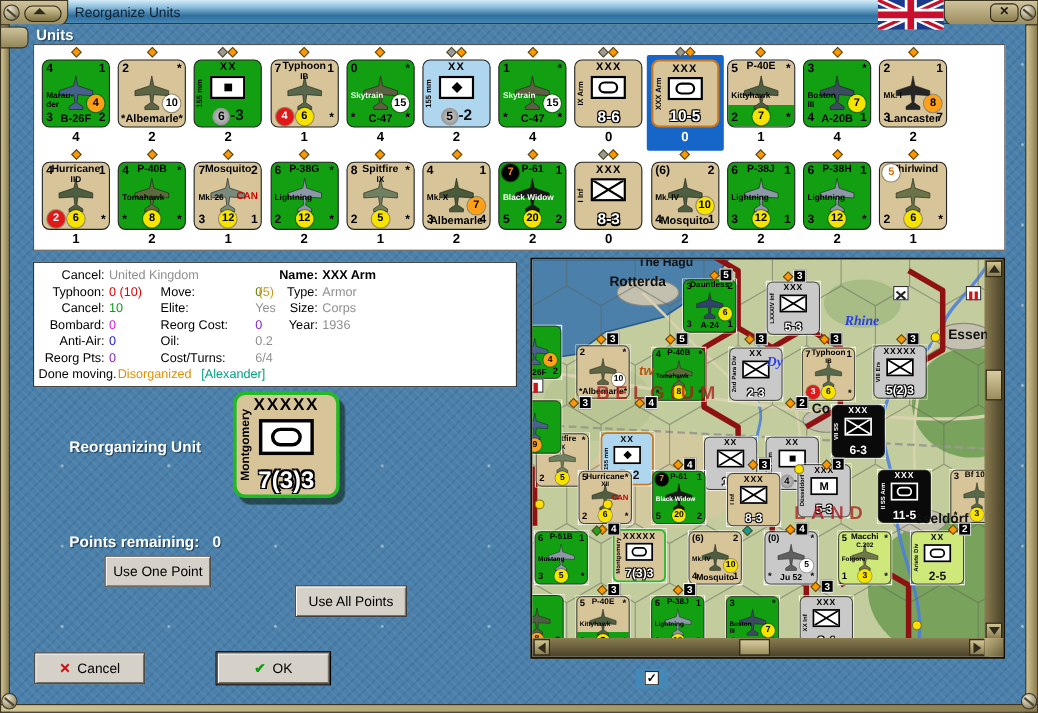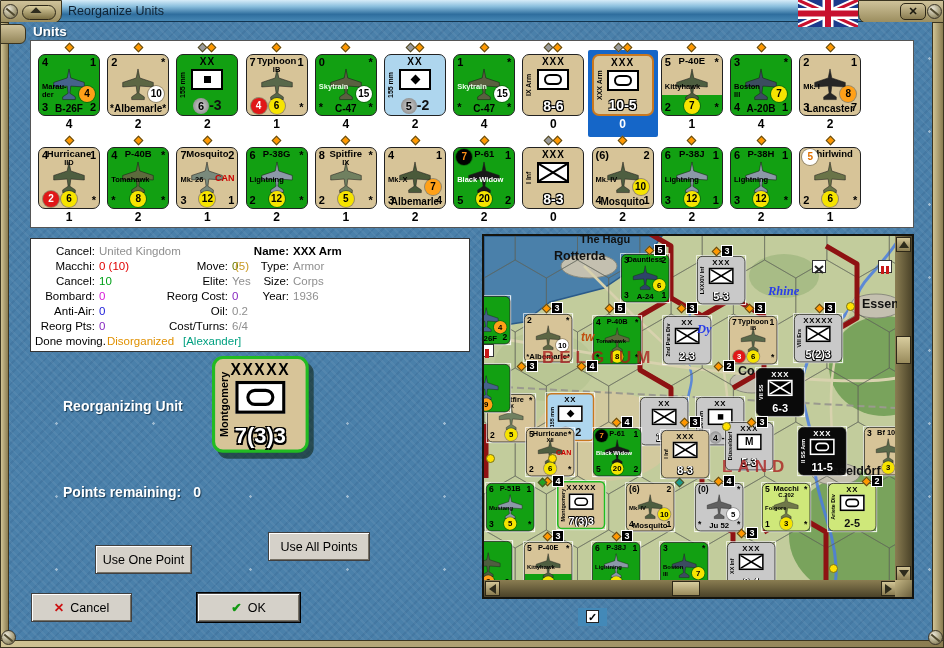--- a/index.html
+++ b/index.html
@@ -74,21 +74,21 @@
   .udots{position:absolute;display:flex;gap:2px;justify-content:center;width:66px}
   .ucount{position:absolute;width:66px;text-align:center;font:bold 12px/14px "Liberation Sans",sans-serif;color:#000}
   .selcell{position:absolute;background:var(--selblue);border-radius:2px}
   .sel-count{color:#fff}
   
   .dpanel{position:absolute;left:30px;top:238px;width:440px;height:114px;background:#fff;border:1px solid #333;
     font-size:11.5px;line-height:13px;color:#000}
   .dpanel span{position:absolute;white-space:nowrap}
   .r1{top:6px}.r2{top:21px}.r3{top:36px}.r4{top:51px}.r5{top:66px}.r6{top:81px}.r7{top:96px}
   .c1l{left:2px;width:62px;text-align:right}.c1v{left:68px}
-  .c2l{left:115px;width:82px;text-align:right}.c2v{left:201px}
+  .c2l{left:115px;width:82px;}.c2v{left:201px}
   .c3l{left:198px;width:60px;text-align:right}.c3v{left:262px}
   .bold{font-weight:bold}.grayv{color:#8f8f8f}.redv{color:#e00000}.greenv{color:#00a018}
   .magv{color:#d818d8}.purv{color:#8828c0}.bluv{color:#1818d8}
   .olv{color:#6b7d00}.khk{color:#c89820;margin-left:3px}
   .disv{color:#e09000}.hqv{color:#00a080}
   
   .reorg-label{position:absolute;left:63px;top:398px;font:bold 14px "Liberation Sans",sans-serif;color:#fff;text-shadow:1px 1px 1px #1c3c55}
   .reorg-host{position:absolute;left:212px;top:356px;width:100px;height:100px;filter:drop-shadow(5px 6px 0 rgba(10,30,10,.55))}
   .reorg-host .counter{transform:scale(1.56);transform-origin:0 0}
   .points{position:absolute;left:63px;top:484px;font:bold 14px "Liberation Sans",sans-serif;color:#fff;text-shadow:1px 1px 1px #1c3c55}
@@ -522,21 +522,21 @@
         <span class="cn br">*</span>
       </div>
       <div class="ucount" style="left: 766.2px; top: 169px;">1</div>
     </div>
 
   <div class="dpanel">
     <span class="r1 c1l">Cancel:</span>
     <span class="r1 c1v grayv">United Kingdom</span>
     <span class="r1 c3l bold">Name:</span>
     <span class="r1 c3v bold">XXX Arm</span>
-    <span class="r2 c1l">Macchi:</span>
+    <span class="r2 c1l">Typhoon:</span>
     <span class="r2 c1v redv">0 (10)</span>
     <span class="r2 c2l">Move:</span>
     <span class="r2 c2v">
         <span class="olv">0</span>
         <span class="khk">(5)</span>
       </span>
     <span class="r2 c3l">Type:</span>
     <span class="r2 c3v grayv">Armor</span>
     <span class="r3 c1l">Cancel:</span>
     <span class="r3 c1v greenv">10</span>
@@ -568,21 +568,21 @@
       <div class="counter tan hq">
         <span class="gside">Montgomery</span>
         <span class="gsz">XXXXX</span>
         <span class="symbox sym-armor"><span class="sym-armor"><i></i></span></span>
         <span class="gst">7(3)3</span>
       </div>
     </div>
 
   <div class="points"><span>Points remaining:</span>
     <span style="margin-left:8px">0</span></div>
-  <div class="gbtn" style="left:95px;top:545px;width:97px">
+  <div class="gbtn" style="left:95px;top:505px;width:97px">
     <span>Use One Point</span>
     </div>
   <div class="gbtn" style="left:268px;top:532px;width:102px">
     <span>Use All Points</span>
     </div>
   <div class="gbtn" style="left:31px;top:593px;width:101px">
     <span class="bicon" style="color:#cc1111">✕</span>
     <span>Cancel</span>
     </div>
   <div class="gbtn focus" style="left:197px;top:593px;width:103px">

